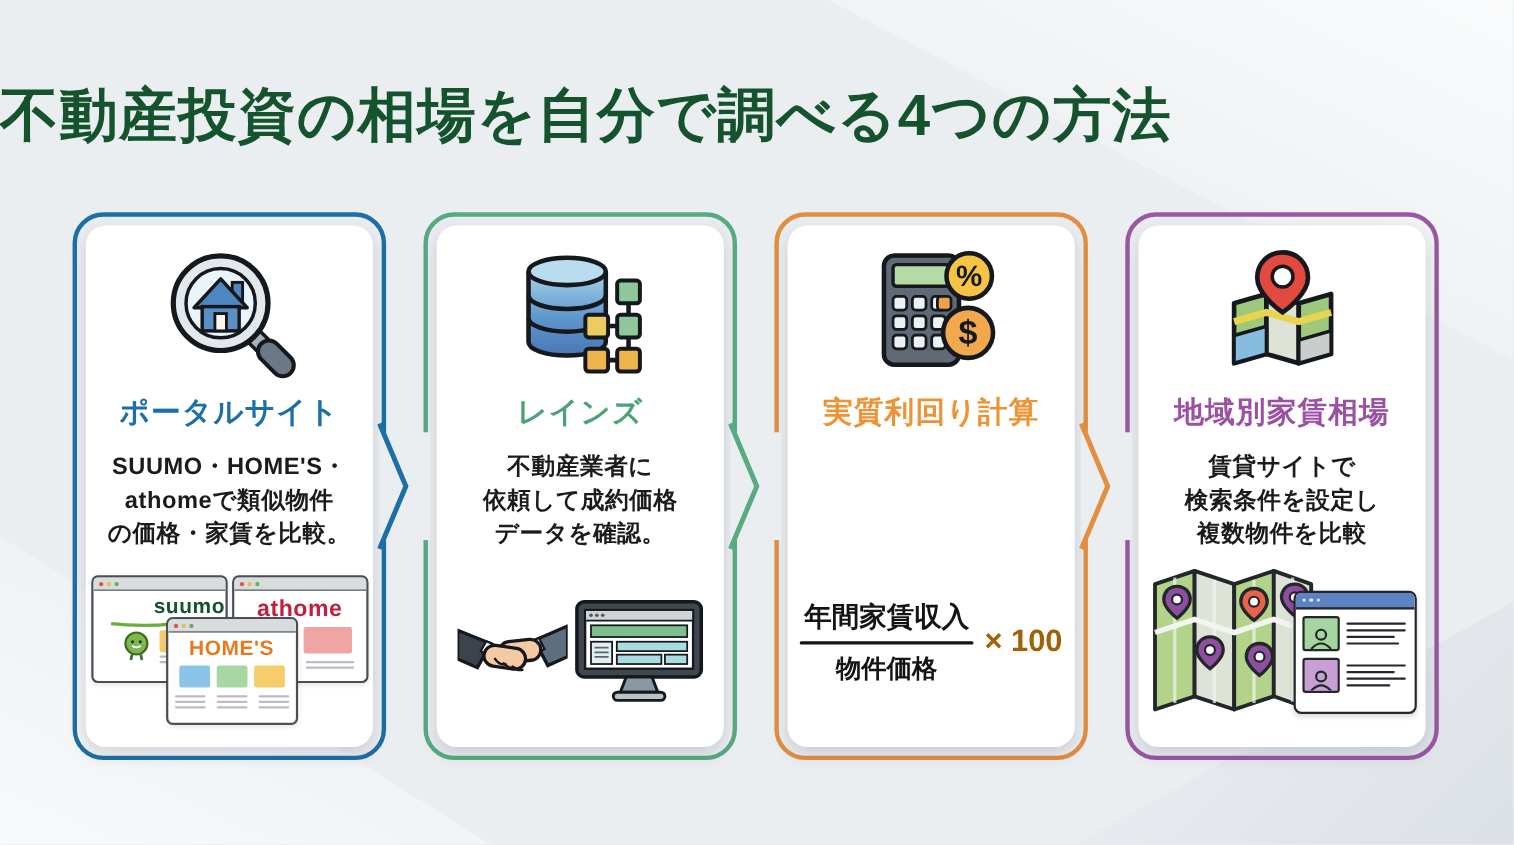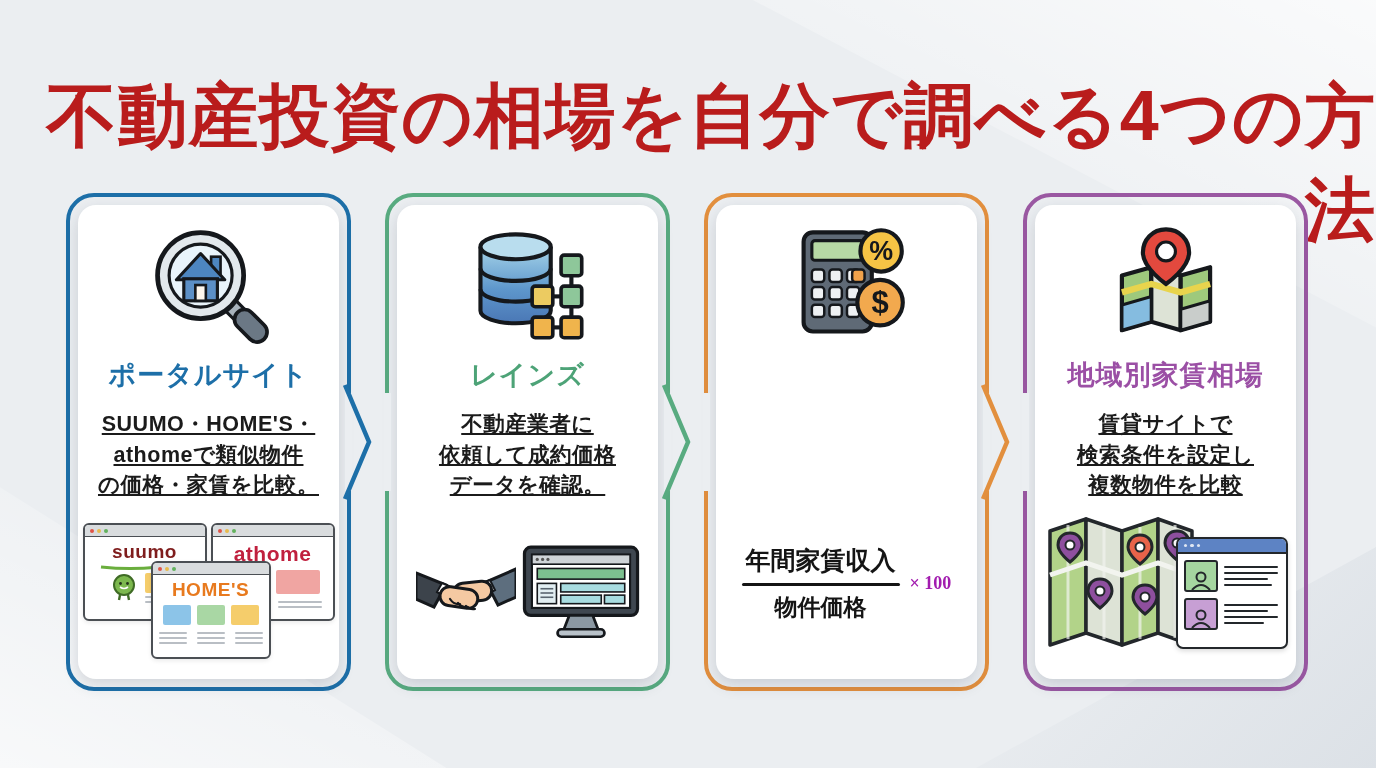--- a/index.html
+++ b/index.html
@@ -14,39 +14,39 @@
     clip-path:polygon(18% 0,100% 0,100% 78%);}
   .bg-deco .tri2{position:absolute;bottom:0;left:0;width:620px;height:360px;
     background:linear-gradient(25deg,rgba(255,255,255,.65),rgba(255,255,255,0) 65%);
     clip-path:polygon(0 22%,0 100%,72% 100%);}
   .bg-deco .tri3{position:absolute;bottom:0;right:0;width:500px;height:260px;
     background:linear-gradient(315deg,rgba(205,212,220,.5),rgba(205,212,220,0) 70%);
     clip-path:polygon(100% 15%,100% 100%,20% 100%);}
 
   .page-title{
     position:absolute;top:70px;left:0;width:100%;
-    text-align:right;font-size:70px;font-weight:800;letter-spacing:1px;
-    color:#b91c1c;margin:0;
+    text-align:left;font-size:53px;font-weight:800;letter-spacing:1px;
+    color:#14532d;margin:0;
   }
 
   .card{
     position:absolute;top:193px;width:285px;height:498px;box-sizing:border-box;
     border:4px solid var(--accent);border-radius:28px;padding:8px;
   }
   .card-inner{
     width:100%;height:100%;box-sizing:border-box;border-radius:18px;background:#ffffff;
     box-shadow:0 6px 16px rgba(25,40,60,.16);
     display:flex;flex-direction:column;align-items:center;
     padding:16px 8px 20px 8px;
   }
   .card-icon{height:126px;display:flex;align-items:center;justify-content:center;flex:0 0 auto;}
   .card-title{font-size:27px;font-weight:800;margin:10px 0 0 0;color:var(--accent-text);letter-spacing:1px;}
   .card-body{
     margin:16px 0 0 0;font-size:21.5px;font-weight:700;color:#1b1b1b;
-    text-align:center;line-height:1.42;white-space:pre-line;letter-spacing:.5px;text-decoration:underline;
+    text-align:center;line-height:1.42;white-space:pre-line;letter-spacing:.5px;
   }
   .card-art{margin-top:auto;margin-bottom:4px;flex:0 0 auto;}
 
   
   .gap-right{position:absolute;right:-5px;top:50%;transform:translateY(-50%);
     width:7px;height:98px;background:#ebeef1;}
   .gap-left{position:absolute;left:-5px;top:50%;transform:translateY(-50%);
     width:7px;height:98px;background:#ebeef1;}
   .chevron{position:absolute;right:-26px;top:50%;transform:translateY(-50%);}
 
@@ -74,21 +74,21 @@
   .thumb{width:30px;height:28px;border:2px solid #23272b;border-radius:3px;display:flex;align-items:flex-end;justify-content:center;overflow:hidden;}
   .lrow .lgroup{flex:1;padding-top:2px;}
   .lrow .ln{height:2.5px;background:#23272b;border-radius:2px;margin-top:3.5px;}
 
   
   .fraction-row{display:flex;align-items:center;gap:10px;margin-top:auto;margin-bottom:36px;}
   .fraction{display:flex;flex-direction:column;align-items:center;}
   .fr-num{font-size:25px;font-weight:800;color:#141414;padding:0 4px 6px 4px;}
   .fr-bar{height:3.5px;background:#141414;width:100%;border-radius:2px;}
   .fr-den{font-size:23px;font-weight:800;color:#141414;padding-top:6px;}
-  .fr-mult{font-size:18px;font-weight:800;color:#a21caf;font-family:Liberation Serif, serif;}
+  .fr-mult{font-size:28px;font-weight:800;color:#a16207;}
 
   .hand-row{display:flex;align-items:center;gap:6px;margin-top:auto;margin-bottom:18px;}
 </style>
 </head>
 <body>
 
 <div class="bg-deco">
   <div class="tri1"></div>
     <div class="tri2"></div>
     <div class="tri3"></div>
@@ -120,21 +120,21 @@
     <p class="card-body">SUUMO・HOME'S・
 athomeで類似物件
 の価格・家賃を比較。</p>
     <div class="card-art logo-art">
       <div class="bwin" style="left:0;top:0;width:120px;height:94px;">
         <div class="bbar">
             <span class="dot r"></span>
             <span class="dot y"></span>
             <span class="dot g"></span>
           </div>
-        <div class="logo" style="font-size:19px;color:#7f1d1d;margin-top:4px;">suumo</div>
+        <div class="logo" style="font-size:19px;color:#14532d;margin-top:4px;text-align:right;">suumo</div>
         <svg width="100" height="10" style="display:block;margin:-2px auto 0 auto;">
           <path d="M6,6 C35,9 65,7 88,2" fill="none" stroke="#6aae3d" stroke-width="3"></path>
           <polygon points="84,0 94,0 89,8" fill="#6aae3d"></polygon>
         </svg>
         <div style="display:flex;gap:8px;justify-content:center;align-items:flex-start;margin-top:2px;">
           <svg width="26" height="28">
             <circle cx="13" cy="12" r="10" fill="#7cb84e" stroke="#3f6b25" stroke-width="2"></circle>
             <circle cx="9.5" cy="10.5" r="1.4" fill="#23321a"></circle>
               <circle cx="16.5" cy="10.5" r="1.4" fill="#23321a"></circle>
             <path d="M9,14 Q13,17 17,14" fill="none" stroke="#ffffff" stroke-width="1.6"></path>
@@ -299,20 +299,21 @@
             <rect x="43" y="80" width="12" height="12" rx="3"></rect>
             <rect x="60" y="80" width="12" height="12" rx="3"></rect>
         </g>
         <rect x="65" y="46" width="12" height="12" rx="3" fill="#f0a24b" stroke="#15181c" stroke-width="2.4"></rect>
         <circle cx="93" cy="28" r="20" fill="#f6c445" stroke="#15181c" stroke-width="4"></circle>
         <text x="93" y="37" text-anchor="middle" font-size="26" font-weight="bold" fill="#15181c">%</text>
         <circle cx="92" cy="78" r="22" fill="#f2a94e" stroke="#15181c" stroke-width="4"></circle>
         <text x="92" y="88" text-anchor="middle" font-size="30" font-weight="bold" fill="#15181c">$</text>
       </svg>
     </div>
+    <h2 class="card-title">実質利回り計算</h2>
     <div class="fraction-row">
       <div class="fraction">
         <div class="fr-num">年間家賃収入</div>
         <div class="fr-bar"></div>
         <div class="fr-den">物件価格</div>
       </div>
       <div class="fr-mult">× 100</div>
     </div>
   </div>
 </div>

